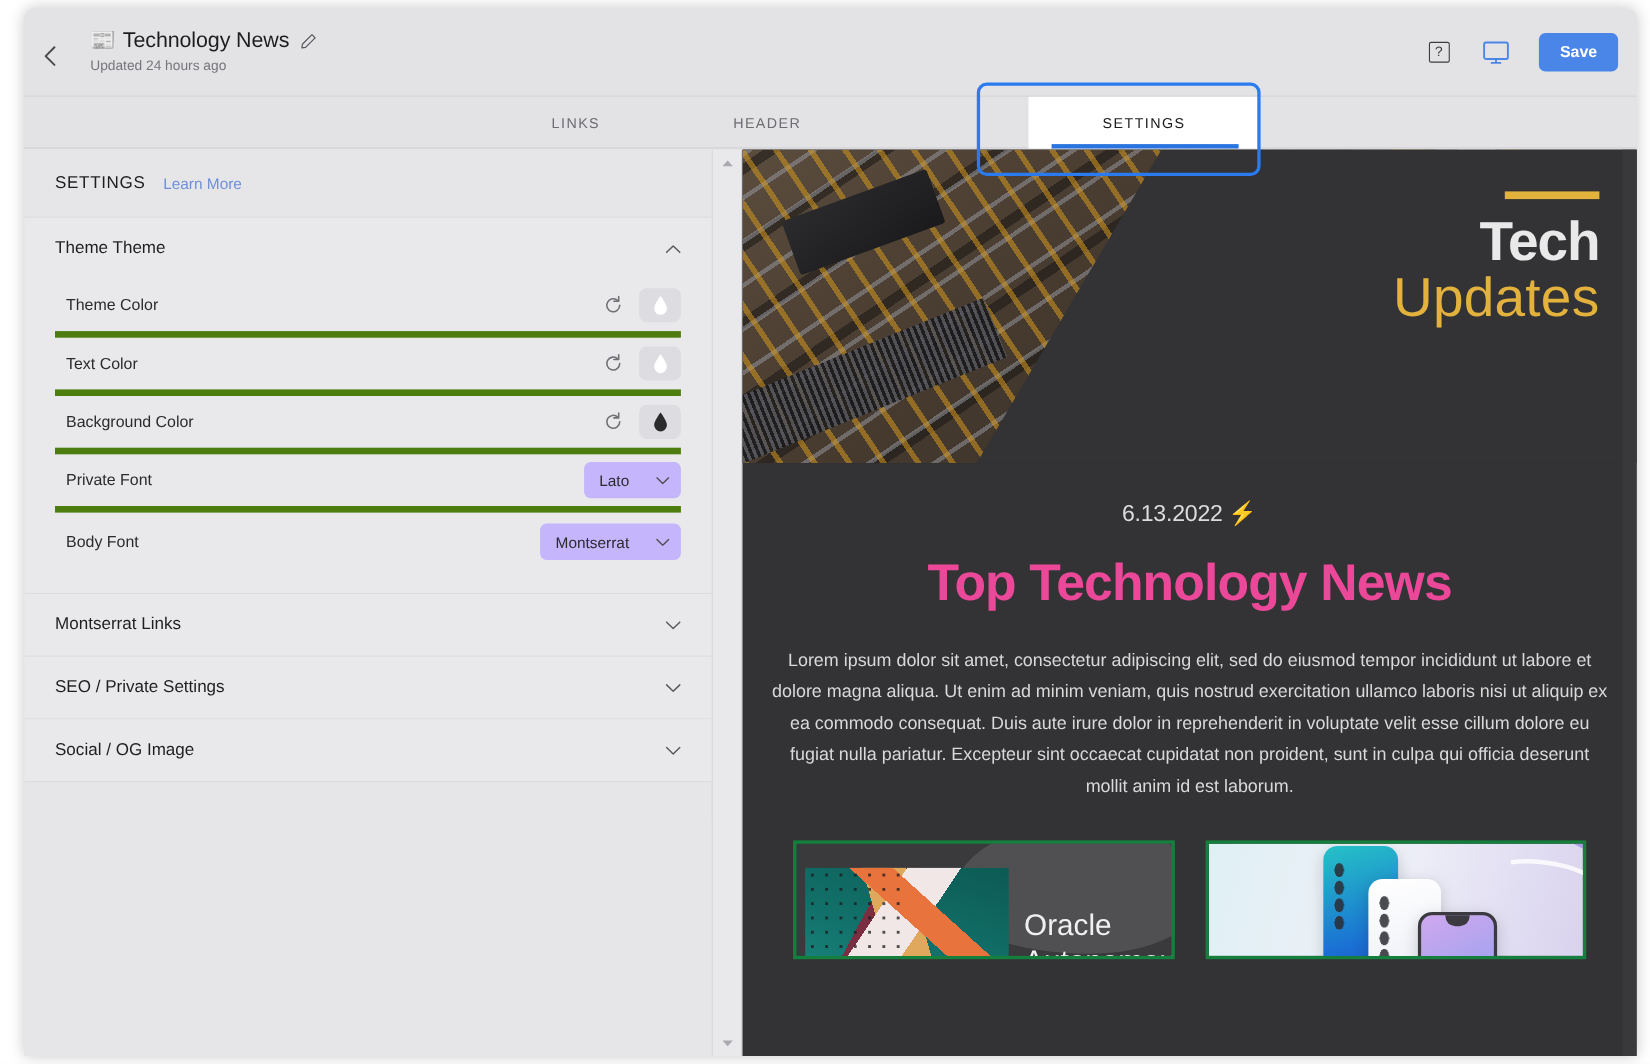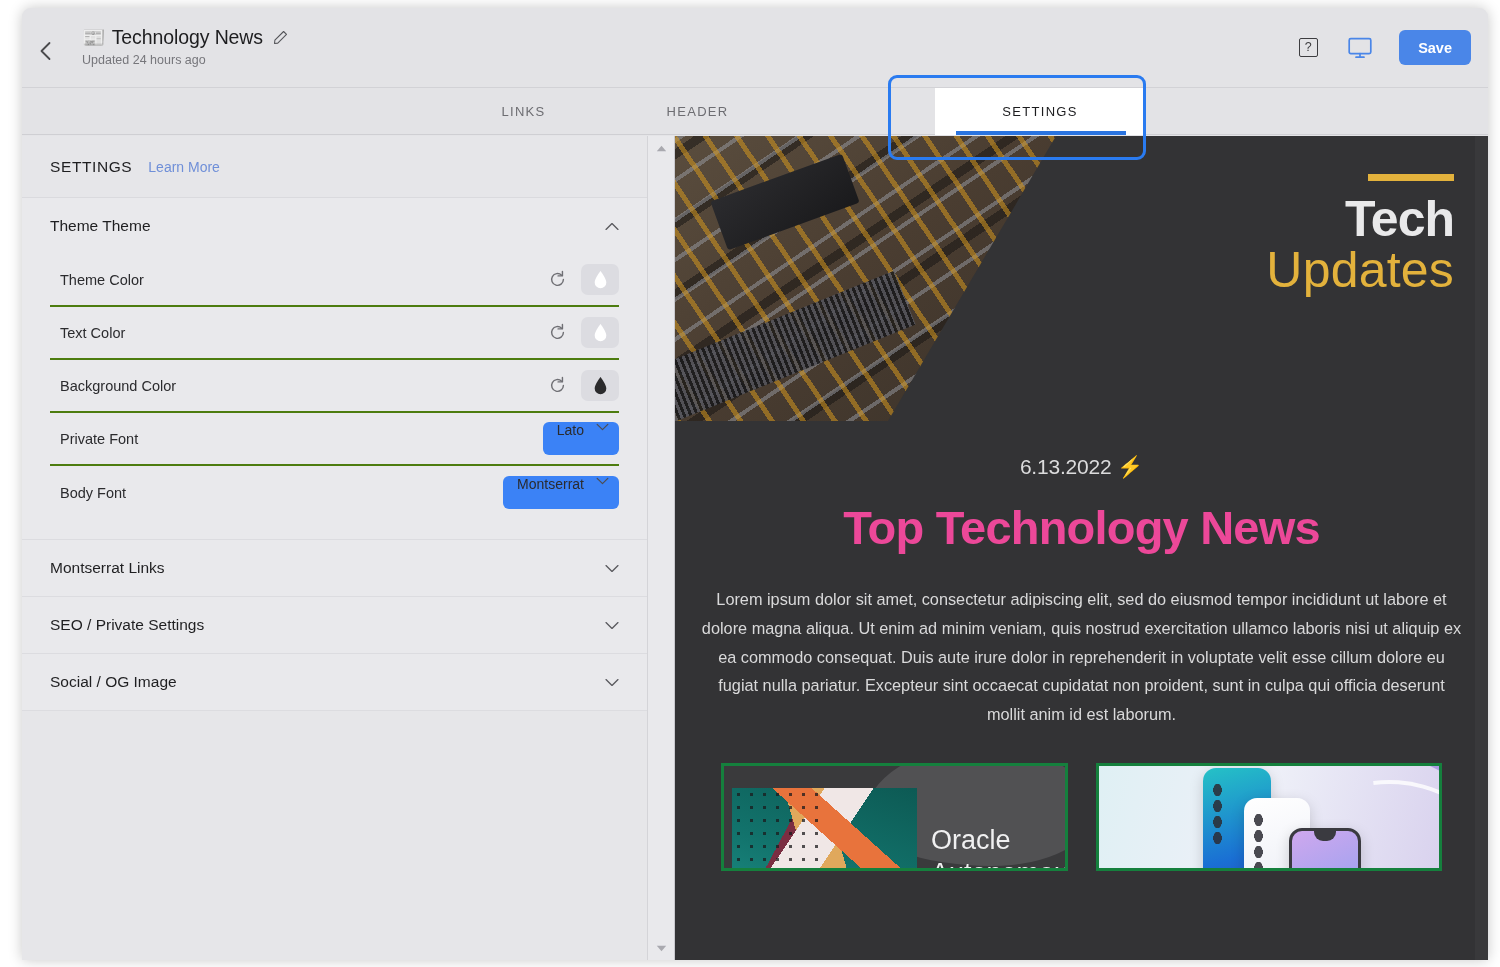--- a/index.html
+++ b/index.html
@@ -142,41 +142,41 @@
   .acc-title { font-size: 15.5px; color: #1f1f21; }
   .chev {
     width: 14px; height: 9px; color: #5a5a5e;
     display: flex; align-items: center; justify-content: center;
   }
   .acc-body { padding: 0 28px 20px 28px; }
 
   .setting-row {
     height: 53px;
     display: flex; align-items: center; justify-content: space-between;
-    border-bottom: 2px solid #4d7c0f;
+    border-bottom: 6px solid #4d7c0f;
   }
   .setting-row:last-child { border-bottom: none; }
   .setting-label { font-size: 14.5px; color: #2b2b2e; padding-left: 10px; }
   .setting-ctrl { display: flex; align-items: center; gap: 14px; }
 
   .reset-icon {
     width: 19px; height: 19px; color: #6f6f74; cursor: pointer;
     display: flex; align-items: center; justify-content: center;
   }
   .swatch {
     width: 38px; height: 31px; border-radius: 7px;
     background: #dcdce1; cursor: pointer;
     display: flex; align-items: center; justify-content: center;
   }
   .drop { width: 15px; height: 19px; }
 
   .font-select {
     height: 33px; padding: 0 10px 0 14px; border-radius: 6px;
-    background: #3b82f6; cursor: pointer;
-    display: flex; gap: 11px;
+    background: #c4b5fd; cursor: pointer;
+    display: flex; align-items: center; gap: 23px;
     font-size: 14px; color: #2b2b2e;
   }
 
   
   #panel-filler {
     position: absolute; left: 0; right: 0; top: 610px; bottom: 0;
     background: #e6e6e9;
   }
 
   

